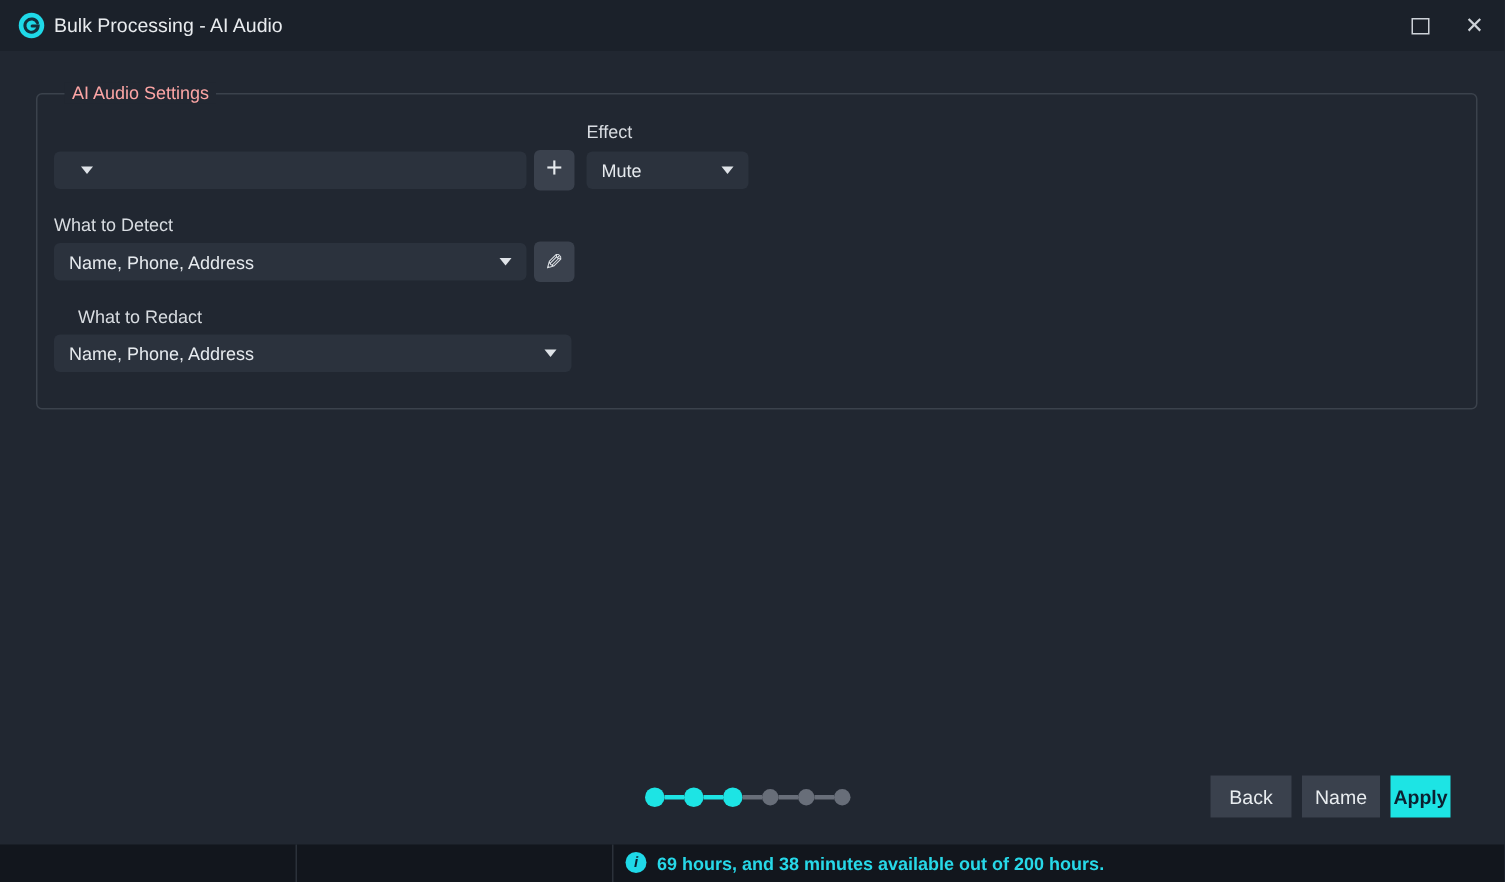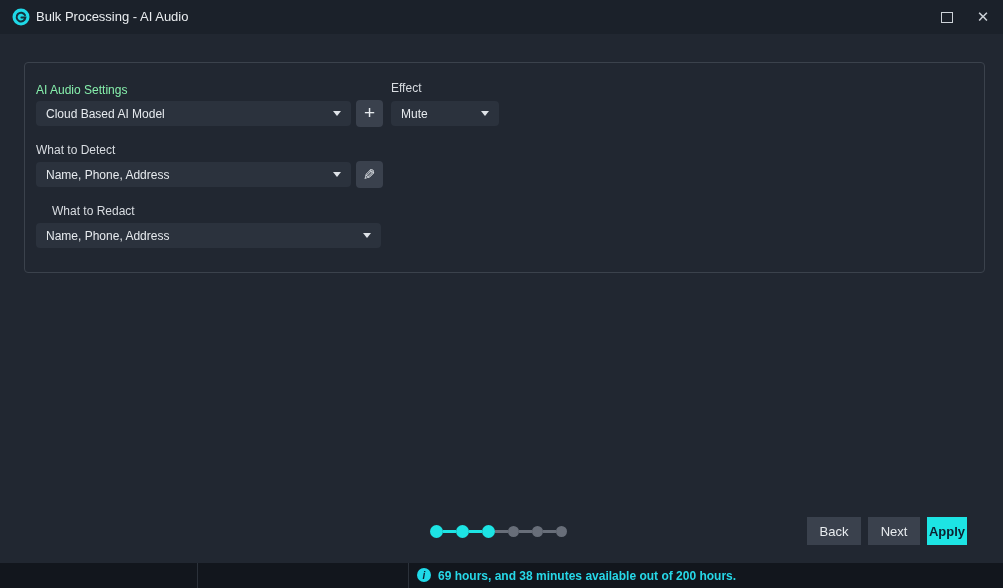--- a/index.html
+++ b/index.html
@@ -40,22 +40,22 @@
   }
   .btn-max{right:36px;}
   .btn-close{right:0;font-size:15px;}
   .max-glyph{width:12px;height:11px;border:1px solid #cdd2d8;}
   
   .settings-panel{
     position:absolute;left:24px;top:62px;width:961px;height:211px;
     border:1px solid var(--border);border-radius:4px;
   }
   .settings-legend{
-    position:absolute;left:6px;top:-8px;padding:0 5px;
-    background:var(--content-bg);font-size:12px;color:#86efac;margin-top:28px;
+    position:absolute;left:18px;top:-8px;padding:0 5px;
+    background:var(--content-bg);font-size:12px;color:#fca5a5;
   }
   .field-label{position:absolute;font-size:12px;color:#d8dce1;}
   .select{
     position:absolute;height:25px;background:var(--select-bg);
     border-radius:4px;font-size:12px;color:var(--text);
     display:flex;align-items:center;padding:0 10px;cursor:default;
   }
   .select .value{flex:1;white-space:nowrap;overflow:hidden;}
   .chevron{
     width:0;height:0;margin-left:8px;
@@ -121,21 +121,20 @@
   <div class="win-btn btn-close">
     <span>✕</span>
   </div>
 </div>
 
 <div class="settings-panel">
   <div class="settings-legend">AI Audio Settings</div>
 
   <div class="field-label" style="left:22px;top:18px;margin-top:28px;">Model</div>
   <div class="select" style="left:11px;top:38px;width:315px;">
-    <span class="value">Cloud Based AI Model</span>
     <span class="chevron"></span>
   </div>
   <div class="icon-btn" style="left:331px;top:37px;">
     <span class="plus-glyph">+</span>
   </div>
 
   <div class="field-label" style="left:366px;top:18px;">Effect</div>
   <div class="select" style="left:366px;top:38px;width:108px;">
     <span class="value">Mute</span>
     <span class="chevron"></span>
@@ -165,21 +164,21 @@
     <div class="dot active"></div>
     <div class="connector "></div>
     <div class="dot inactive"></div>
     <div class="connector "></div>
     <div class="dot inactive"></div>
     <div class="connector "></div>
     <div class="dot inactive"></div>
   </div>
 
 <button class="footer-btn btn-back">Back</button>
-<button class="footer-btn btn-next">Next</button>
+<button class="footer-btn btn-next">Name</button>
 <button class="footer-btn btn-apply">Apply</button>
 
 <div class="statusbar">
   <span class="info-icon">i</span>
   <span class="status-text">69 hours, and 38 minutes available out of 200 hours.</span>
 <div class="divider" style="left: 197px;"></div>
     <div class="divider" style="left: 408px;"></div>
   </div>
 
 </body></html>

